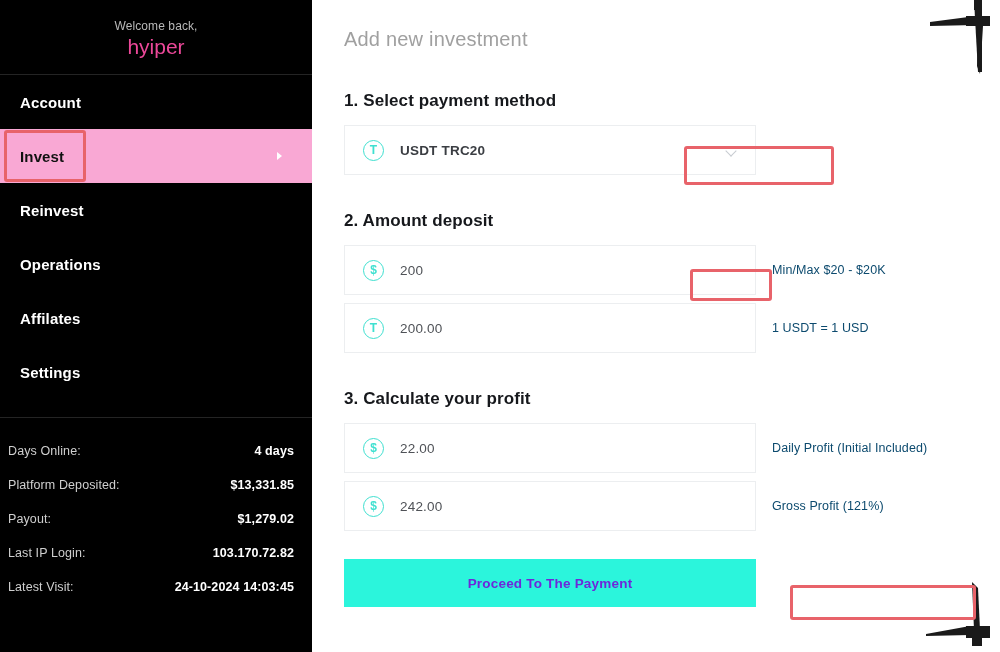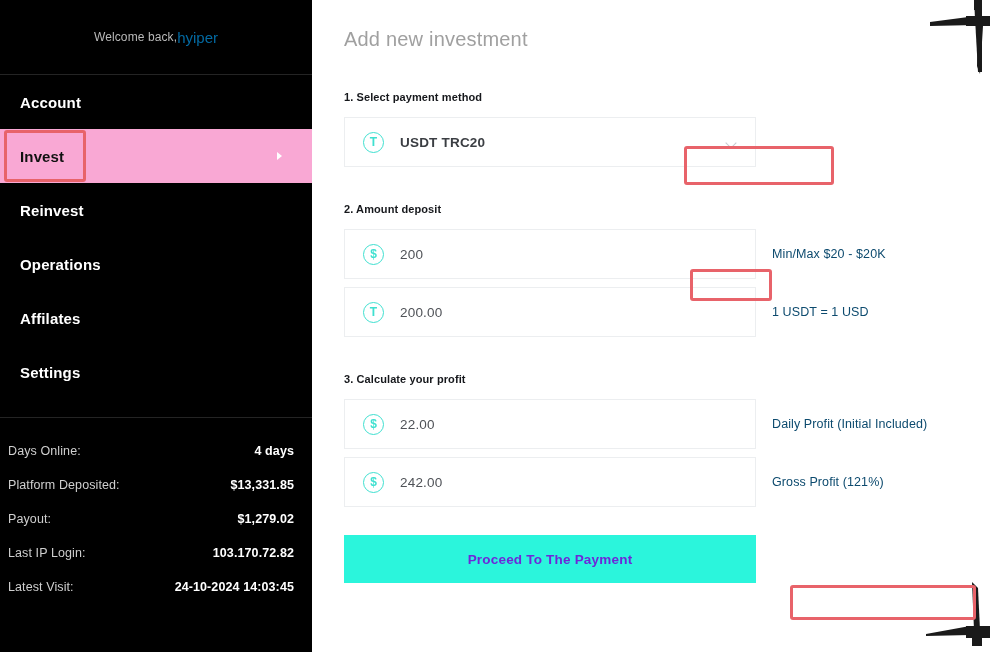--- a/index.html
+++ b/index.html
@@ -20,34 +20,34 @@
   .sidebar {
     position: relative;
     width: 312px; height: 652px;
     background: #000000;
     flex: 0 0 312px;
     overflow: hidden;
   }
   .welcome {
     height: 75px;
     display: flex;
-    flex-direction: row;
+    flex-direction: column;
     align-items: center;
     justify-content: center;
     border-bottom: 1px solid #242424;
   }
   .welcome-sub {
     font-size: 12px;
     color: #b9b9b9;
     letter-spacing: .1px;
     line-height: 18px;
   }
   .welcome-user {
-    font-size: 15px;
-    color: #0369a1;
+    font-size: 21px;
+    color: #ec4899;
     line-height: 22px;
     margin-top: 1px;
   }
 
   .nav { padding-top: 0; }
   .nav-item {
     position: relative;
     height: 54px;
     display: flex;
     align-items: center;
@@ -134,21 +134,21 @@
     overflow: hidden;
   }
   .page-title {
     font-size: 20px;
     color: #a0a0a0;
     font-weight: normal;
     letter-spacing: .2px;
     margin-bottom: 40px;
   }
   .step-label {
-    font-size: 11px;
+    font-size: 17px;
     color: #16181c;
     font-weight: bold;
     letter-spacing: .1px;
     margin-bottom: 14px;
   }
   .field-row {
     display: flex;
     align-items: center;
     margin-bottom: 8px;
   }

